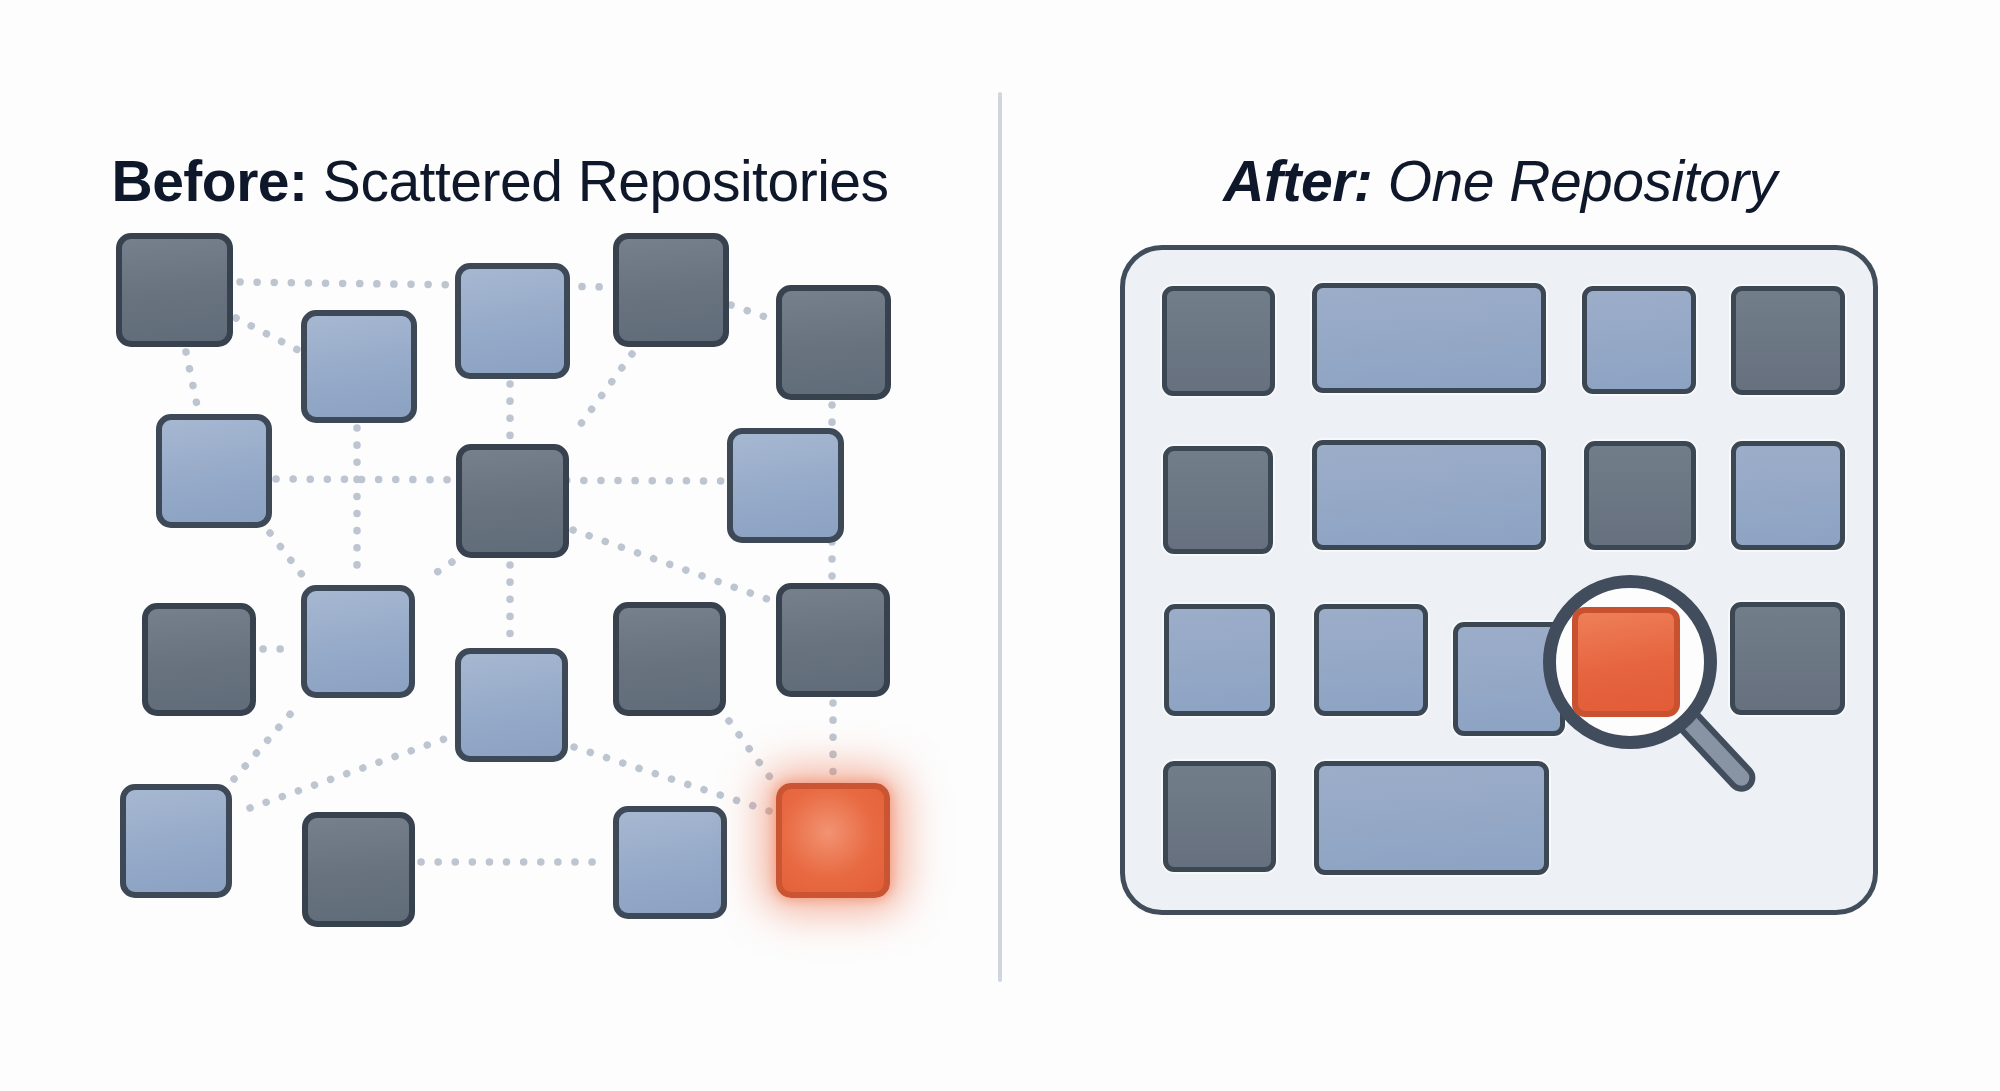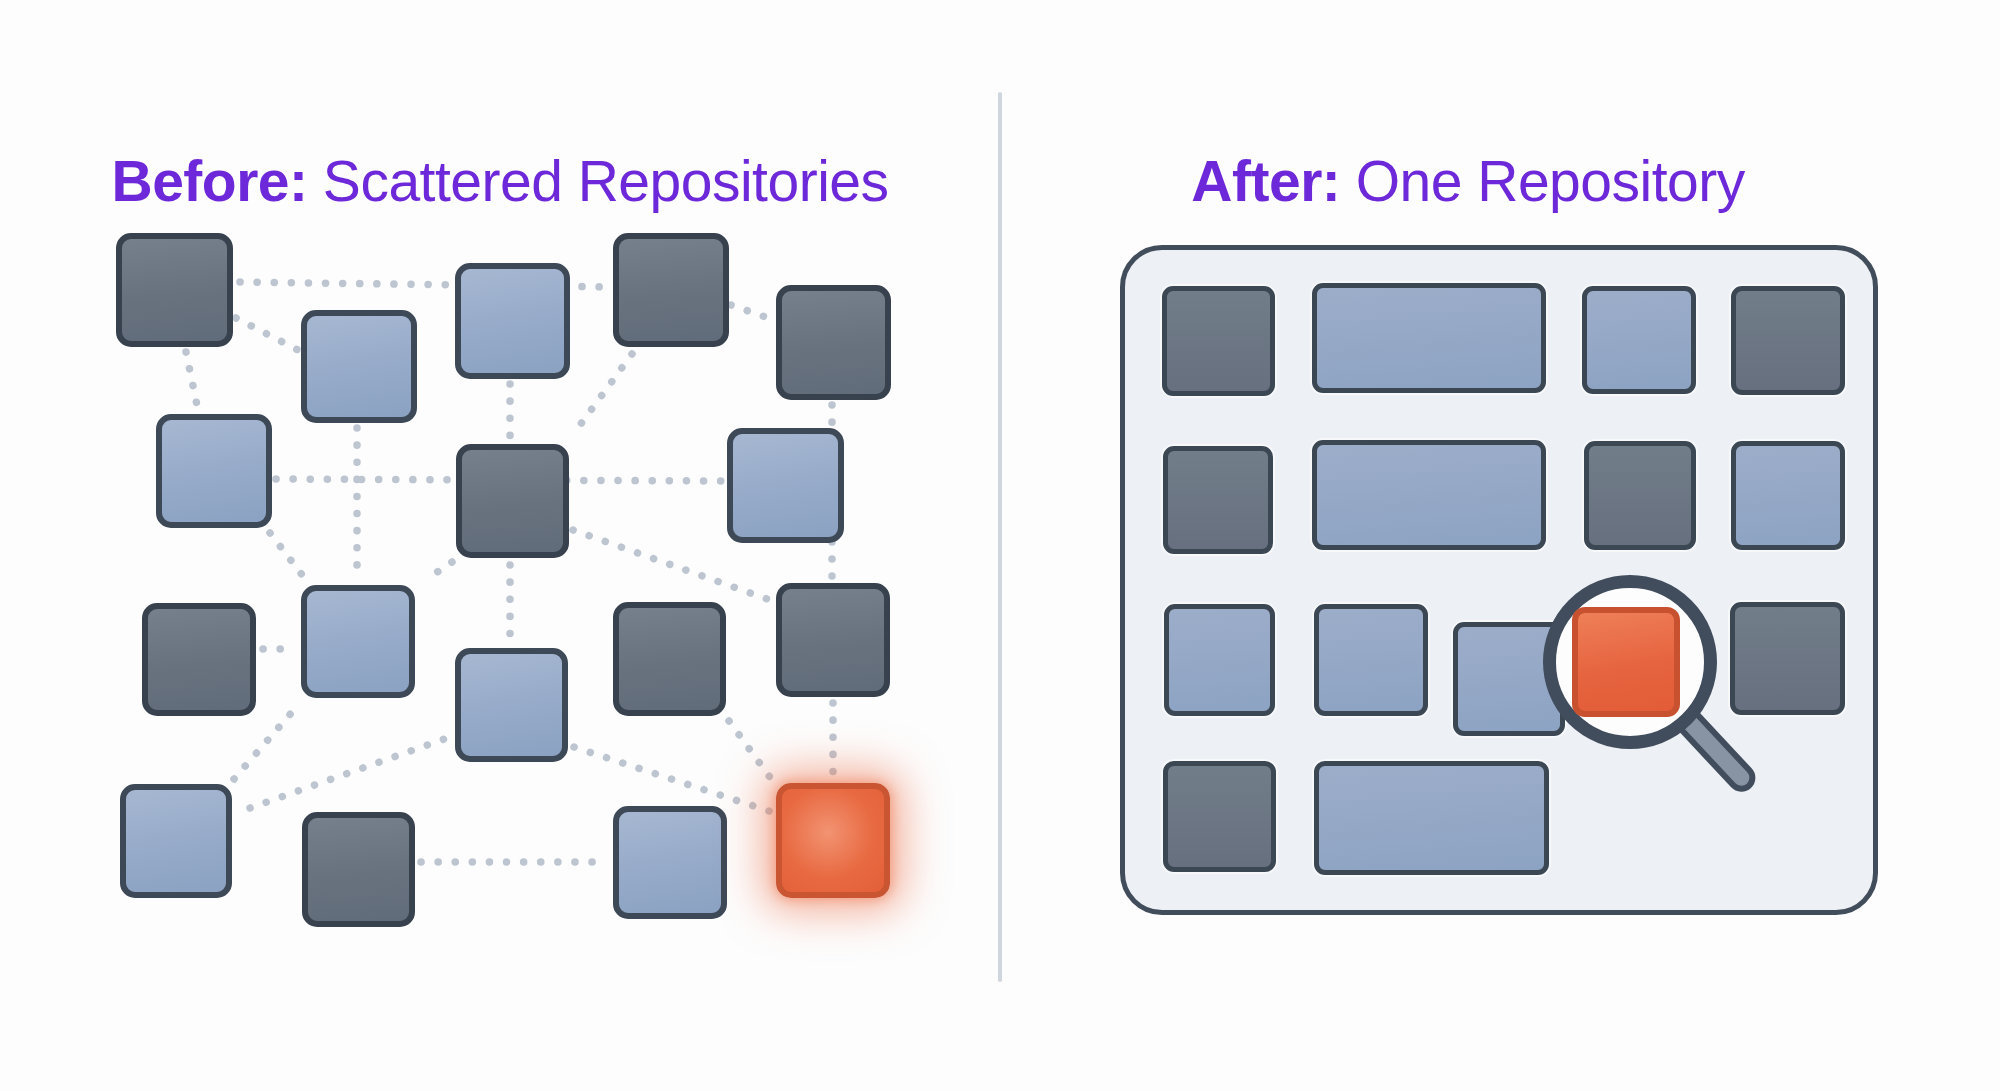--- a/index.html
+++ b/index.html
@@ -3,27 +3,27 @@
 <meta charset="utf-8">
 <style>
   html,body{margin:0;padding:0;}
   body{
     width:2000px;height:1091px;position:relative;overflow:hidden;
     background:#fdfdfd;
     font-family:"Liberation Sans", sans-serif;
   }
   .title{
     position:absolute;top:110px;height:70px;line-height:66px;
-    text-align:center;font-size:57px;color:#6d28d9;letter-spacing:-0.5px;
+    text-align:center;font-size:57px;color:#0f172a;letter-spacing:-0.5px;
     white-space:nowrap;
   }
   .title .t-bold{font-weight:700;}
   .title .t-rest{font-weight:400;}
   #title-before{left:0;width:1000px;}
-  #title-after{left:968px;width:1000px;}
+  #title-after{left:1000px;width:1000px;font-style:italic;}
   #divider{position:absolute;background:#cfd6de;border-radius:2px;}
   
   #connections{position:absolute;left:0;top:0;width:1000px;height:1091px;}
   .sq{
     position:absolute;box-sizing:border-box;border:6px solid #38424e;border-radius:15px;
   }
   .sq.dark{background:linear-gradient(175deg,#76808d 0%,#68727f 55%,#616c7a 100%);}
   .sq.blue{background:linear-gradient(170deg,#a6b7d1 0%,#94a9c8 60%,#8ca2c2 100%);border-color:#3e4957;}
   .sq.orange{
     background:radial-gradient(circle at 45% 42%,#f29372 0%,#e86a42 55%,#e35f38 100%);

